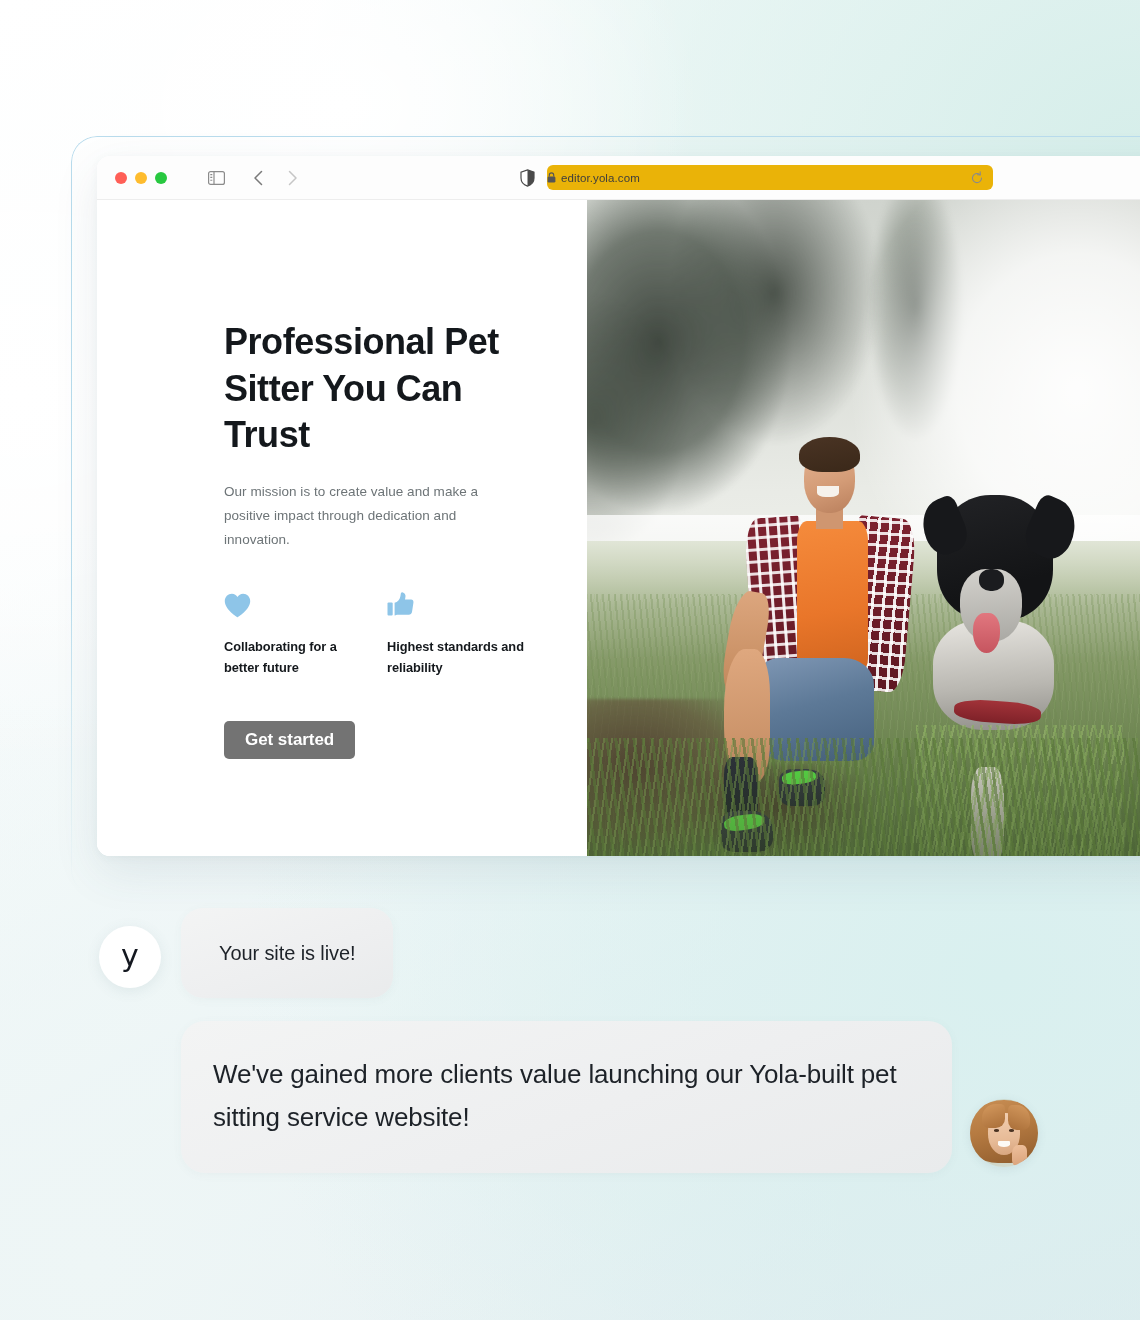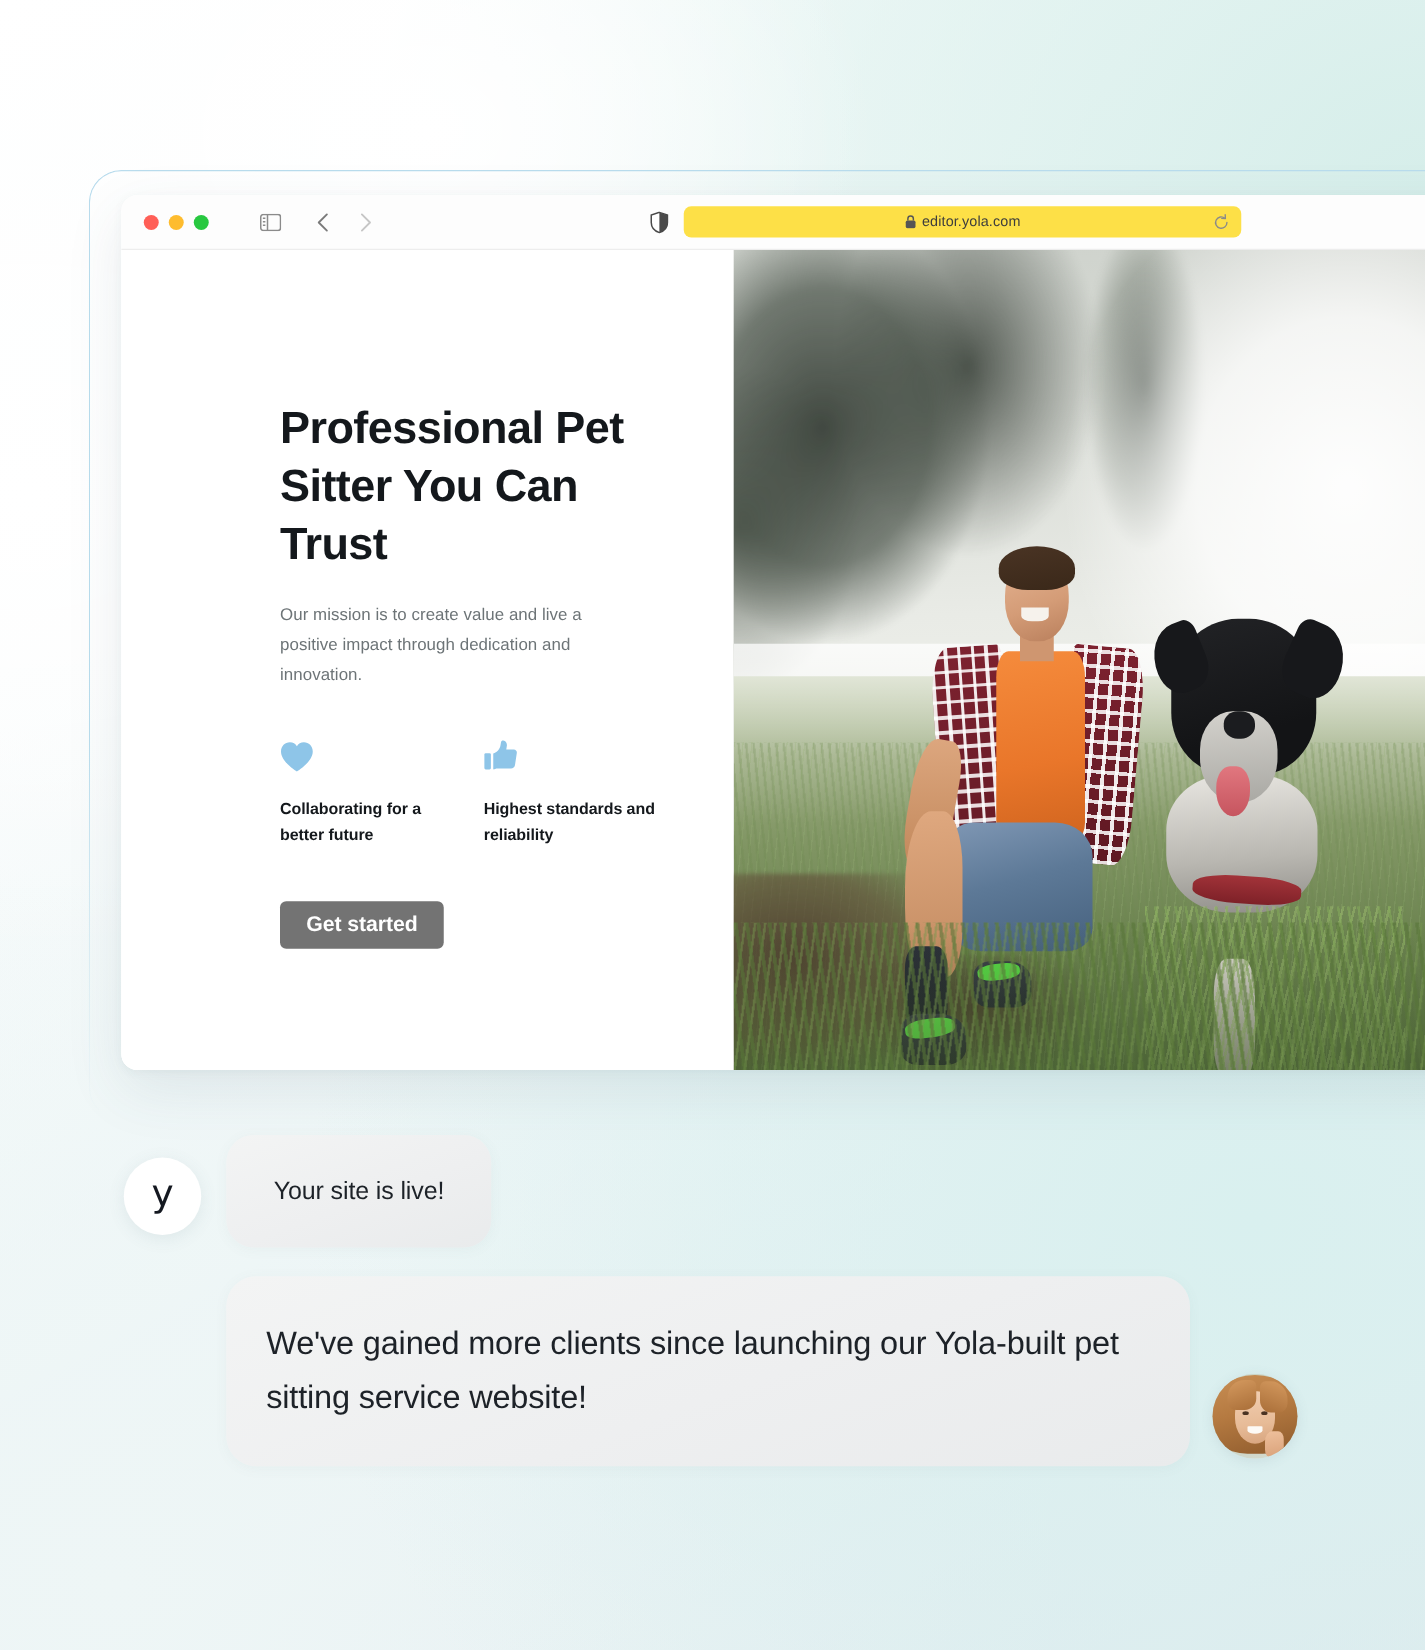--- a/index.html
+++ b/index.html
@@ -90,25 +90,25 @@
     position: absolute;
     left: 420px;
     display: flex;
     align-items: center;
     gap: 10px;
   }
   .shield-ic { width: 20px; height: 22px; display:flex; align-items:center; justify-content:center; }
   .addr-bar {
     width: 446px;
     height: 25px;
-    background: #fde047;
+    background: #eab308;
     border-radius: 6px;
     display: flex;
     align-items: center;
-    justify-content: center;
+    justify-content: flex-start;
     position: relative;
   }
   .addr-inner { display: flex; align-items: center; gap: 5px; }
   .addr-text {
     font-size: 11.5px;
     color: #3d3d3d;
     letter-spacing: 0.1px;
   }
   .reload-ic {
     position: absolute;
@@ -549,21 +549,21 @@
           <polyline points="11.6,0.9 11.8,4.4 8.4,4.2" fill="none" stroke="#8a8a8a" stroke-width="1.25" stroke-linecap="round" stroke-linejoin="round"></polyline>
         </svg>
       </div>
     </div>
   </div>
 
   <div class="site">
 
     <div class="site-left">
       <h1 class="hero-title">Professional Pet Sitter You Can Trust</h1>
-      <p class="hero-sub">Our mission is to create value and live a positive impact through dedication and innovation.</p>
+      <p class="hero-sub">Our mission is to create value and make a positive impact through dedication and innovation.</p>
 
       <div class="features">
         <div class="feature">
           <div class="feature-icon">
             <svg width="27" height="25" viewBox="0 0 27 25" fill="#8ec5e8">
               <path d="M13.5 24.2 C13.5 24.2 0.8 16.6 0.8 8.2 C0.8 3.9 4.0 0.8 7.9 0.8 C10.4 0.8 12.4 2.1 13.5 4.0 C14.6 2.1 16.6 0.8 19.1 0.8 C23.0 0.8 26.2 3.9 26.2 8.2 C26.2 16.6 13.5 24.2 13.5 24.2 Z"></path>
             </svg>
           </div>
           <div class="feature-label">Collaborating for a better future</div>
         </div>
@@ -635,21 +635,21 @@
 <div class="chat">
 
   <div class="row">
     <div class="avatar-logo">
       <span>y</span>
     </div>
     <div class="bubble bubble-1">Your site is live!</div>
   </div>
 
   <div class="row2">
-    <div class="bubble bubble-2">We've gained more clients since launching our Yola-built pet sitting service website!</div>
+    <div class="bubble bubble-2">We've gained more clients value launching our Yola-built pet sitting service website!</div>
     <div class="avatar-photo">
       <div class="av-bg"></div>
       <div class="av-hair"></div>
       <div class="av-face"></div>
       <div class="av-fringe"></div>
       <div class="av-fringe2"></div>
       <div class="av-eye-l"></div>
       <div class="av-eye-r"></div>
       <div class="av-smile"></div>
       <div class="av-hand"></div>

